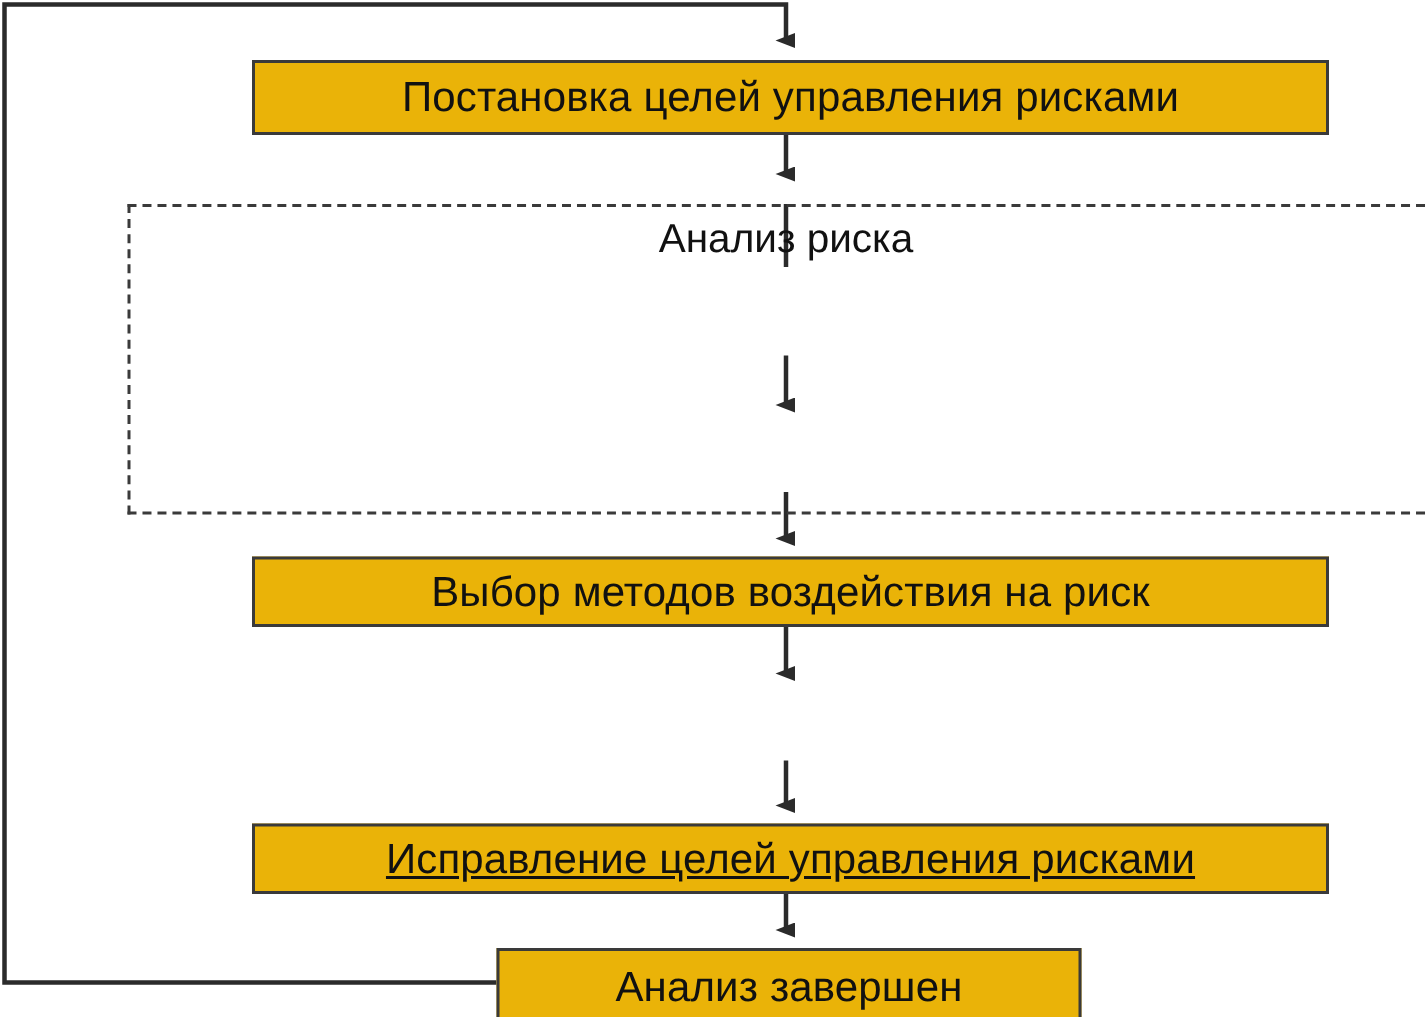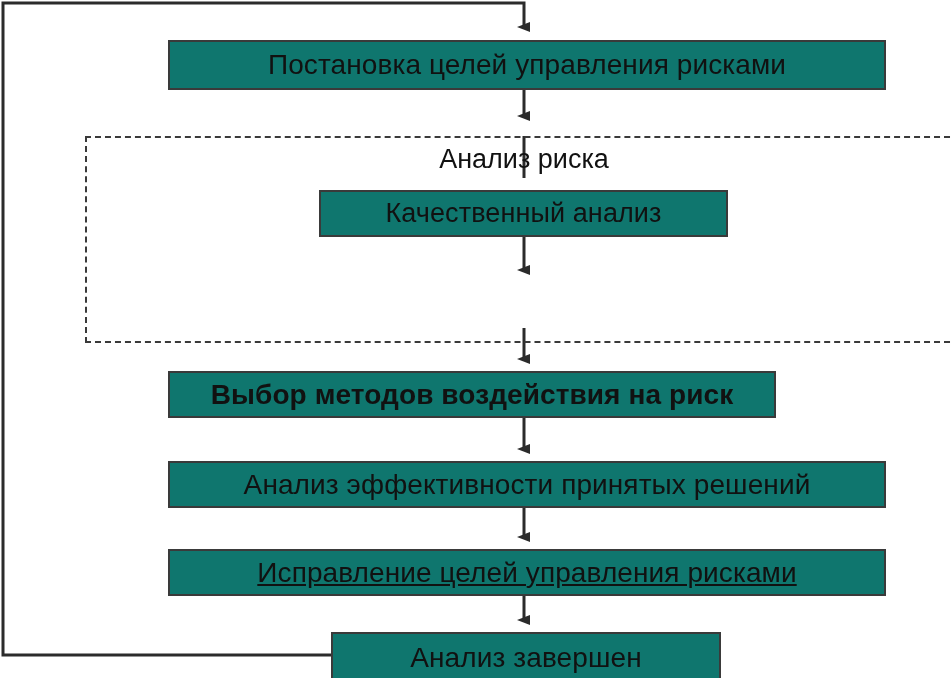--- a/index.html
+++ b/index.html
@@ -20,21 +20,21 @@
   #flow-svg {
     position: absolute;
     left: 0;
     top: 0;
     width: 952px;
     height: 678px;
   }
   .node-box {
     position: absolute;
     box-sizing: border-box;
-    background: #0f766e;
+    background: #eab308;
     border: 2px solid #3a3a3a;
     display: flex;
     align-items: center;
     justify-content: center;
     color: #111111;
     font-family: "Liberation Sans", sans-serif;
     font-weight: 400;
     letter-spacing: 0.1px;
     white-space: nowrap;
   }
@@ -90,32 +90,26 @@
   </svg>
 
   <div class="dashed-group" style="left:85px; top:136px; width:875px; height:207px;"></div>
 
   <div class="group-title" style="left:324px; top:146px; width:400px;">Анализ риска</div>
 
   <div class="node-box" style="left:168px; top:40px; width:718px; height:50px; font-size:28px;">
     <span class="node-label">Постановка целей управления рисками</span>
   </div>
 
-  <div class="node-box" style="left:319px; top:190px; width:409px; height:47px; font-size:27px;">
-    <span class="node-label">Качественный анализ</span>
-  </div>
 
 
-  <div class="node-box" style="left:168px; top:371px; width:608px; height:47px; font-size:28px;font-weight:bold;">
+  <div class="node-box" style="left:168px; top:371px; width:718px; height:47px; font-size:28px;">
     <span class="node-label">Выбор методов воздействия на риск</span>
   </div>
 
-  <div class="node-box" style="left:168px; top:461px; width:718px; height:47px; font-size:28px;">
-    <span class="node-label">Анализ эффективности принятых решений</span>
-  </div>
 
   <div class="node-box" style="left:168px; top:549px; width:718px; height:47px; font-size:28px;text-decoration:underline;">
     <span class="node-label">Исправление целей управления рисками</span>
   </div>
 
   <div class="node-box" style="left:331px; top:632px; width:390px; height:52px; font-size:28px;">
     <span class="node-label">Анализ завершен</span>
   </div>
 
 </div>

